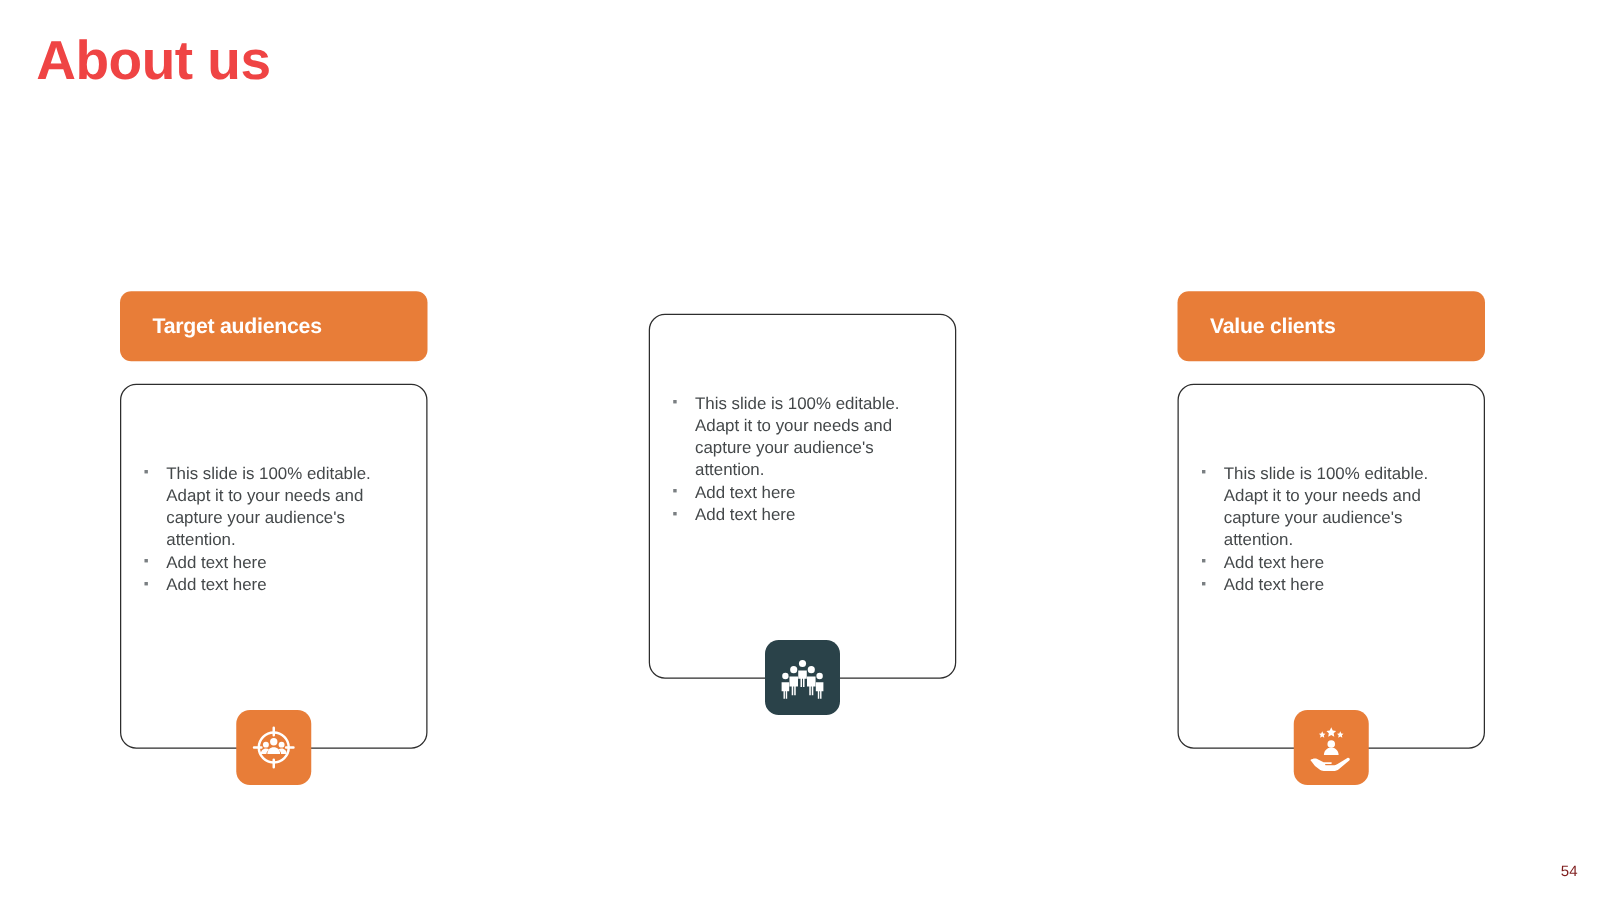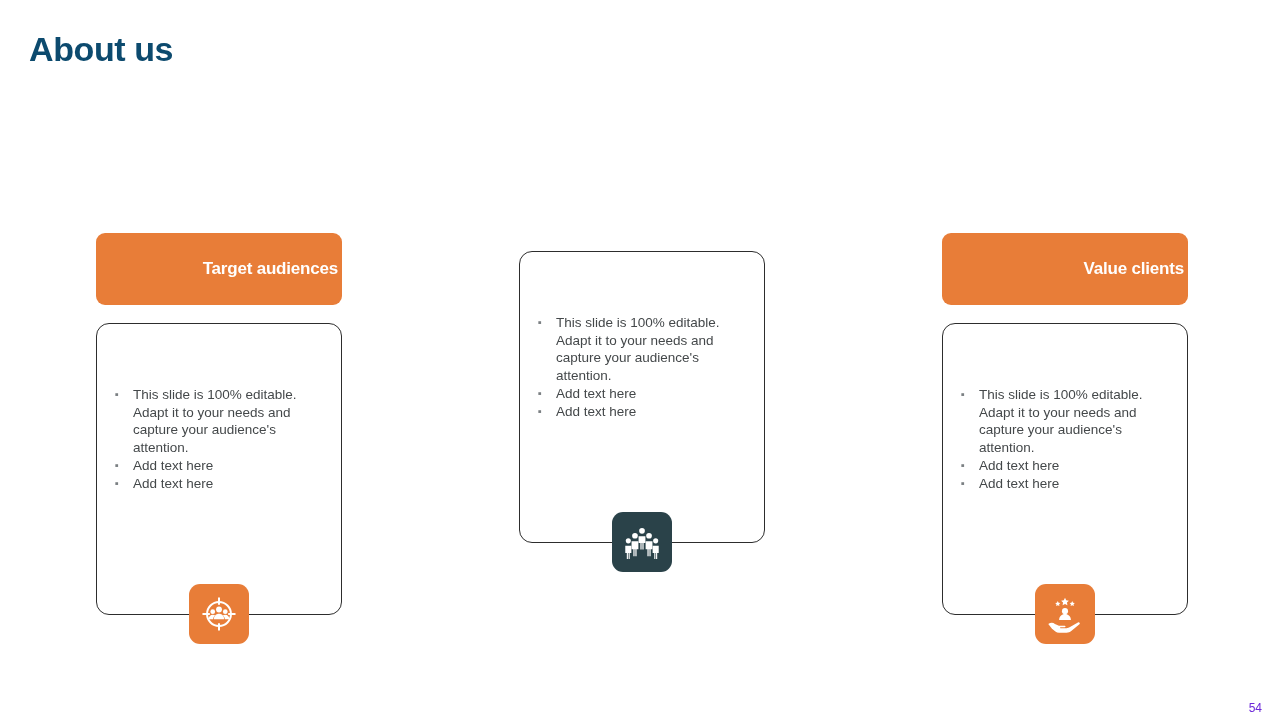--- a/index.html
+++ b/index.html
@@ -19,23 +19,23 @@
     position: relative;
     width: 1280px;
     height: 720px;
   }
 
   
   .page-title {
     position: absolute;
     left: 29px;
     top: 27px;
-    font-size: 34px;
+    font-size: 44px;
     font-weight: bold;
-    color: #0c4a6e;
+    color: #ef4444;
     letter-spacing: -0.4px;
     line-height: 44px;
     white-space: nowrap;
   }
 
   
   .columns {
     position: absolute;
     left: 0;
     top: 233px;
@@ -48,27 +48,27 @@
     top: 0;
     width: 246px;
   }
   .column-0 { left: 96px; }
   .column-1 { left: 519px; }
   .column-2 { left: 942px; }
 
   
   .card-header {
     position: relative;
-    height: 72px;
+    height: 56px;
     border-radius: 9px;
     display: flex;
     align-items: center;
-    justify-content: flex-end;
+    justify-content: flex-start;
     box-sizing: border-box;
-    padding: 0 4px;
+    padding: 0 26px;
   }
   .card-header-label {
     color: #ffffff;
     font-size: 17px;
     font-weight: bold;
     letter-spacing: -0.2px;
     text-align: center;
     white-space: nowrap;
   }
 
@@ -120,23 +120,23 @@
     display: flex;
     align-items: center;
     justify-content: center;
   }
   .icon-tile svg { display: block; }
 
   
   .page-number {
     position: absolute;
     right: 18px;
-    bottom: 5px;
+    bottom: 16px;
     font-size: 12px;
-    color: #6d28d9;
+    color: #7f1d1d;
   }
 </style>
 </head>
 <body>
 
 <div class="slide">
 
   <div class="page-title">About us</div>
 
   <div class="columns">

